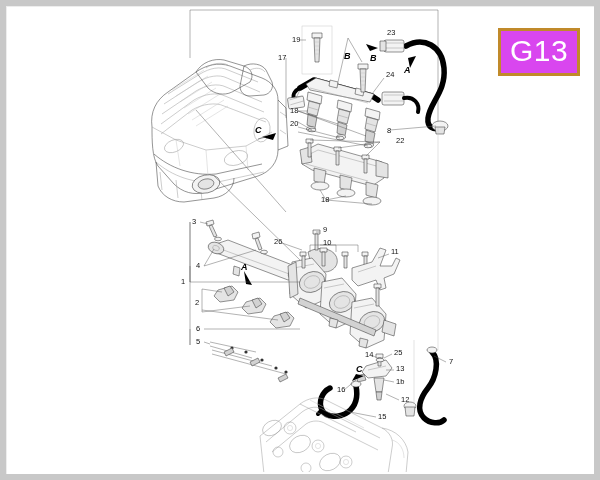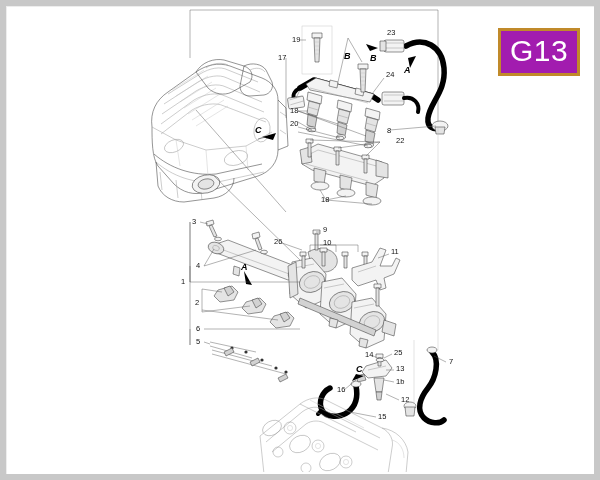--- a/index.html
+++ b/index.html
@@ -14,21 +14,21 @@
   }
   #frame{
     position:absolute;left:6px;top:6px;width:588px;height:468px;
     background:#ffffff;
     box-sizing:border-box;
     box-shadow:inset 1px 1px 0 #ededed;
   }
   #canvas{position:absolute;left:0;top:0;width:600px;height:480px;}
   #badge{
     position:absolute;left:498px;top:28px;width:82px;height:48px;
-    background:#a21caf;border:3px solid #c08a2a;
+    background:#d946ef;border:3px solid #c08a2a;
     box-sizing:border-box;
     display:flex;align-items:center;justify-content:center;
   }
   #badge span{
     color:#ffffff;font-size:30px;letter-spacing:0.5px;
     font-family:"Liberation Sans", sans-serif;line-height:1;
     padding-bottom:2px;
   }
   .lbl{
     position:absolute;font-size:7.5px;color:#111;

